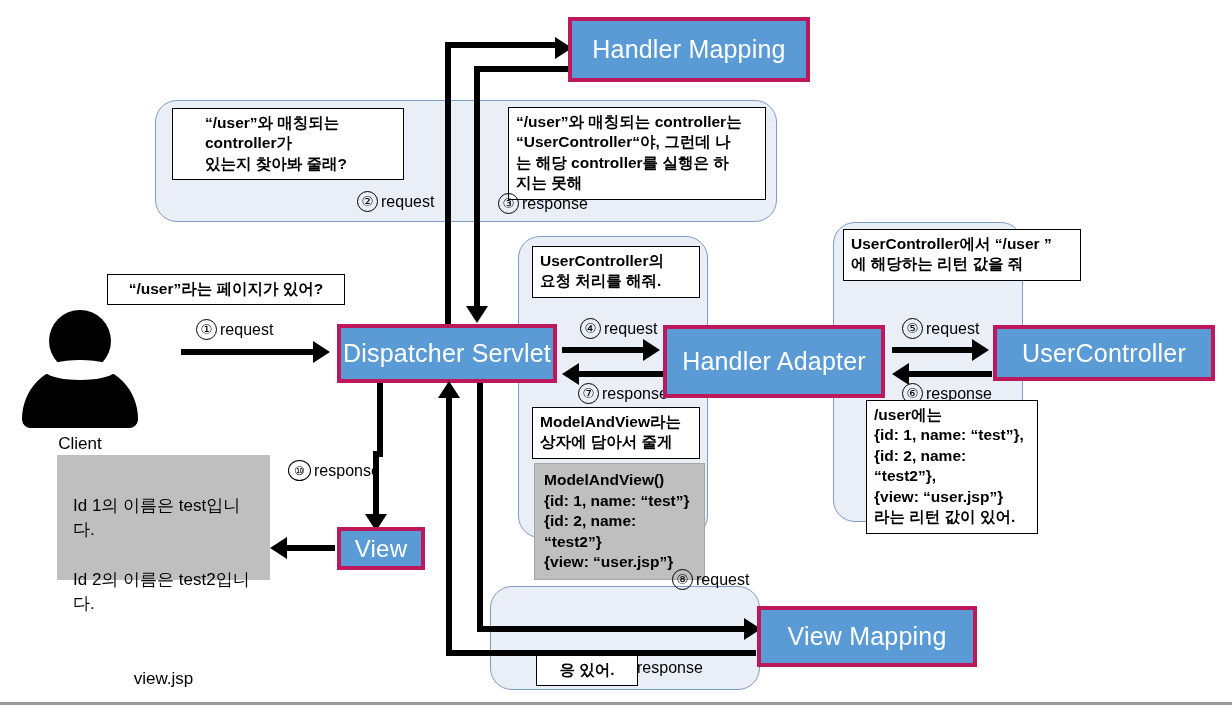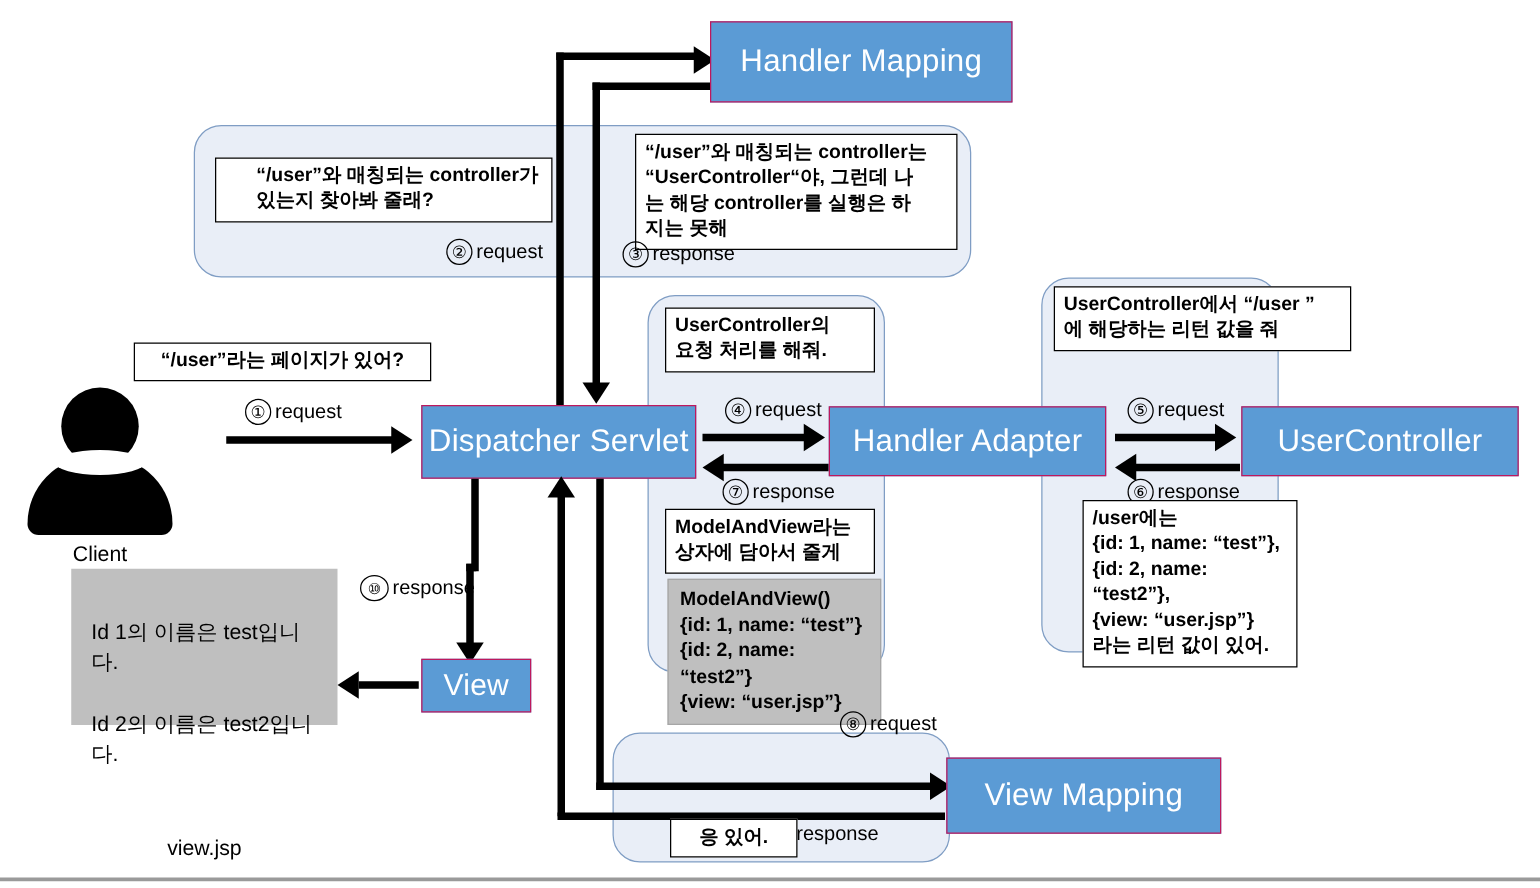--- a/index.html
+++ b/index.html
@@ -16,21 +16,21 @@
     width: 1232px;
     height: 710px;
     background: #ffffff;
     overflow: hidden;
   }
   .abs { position: absolute; box-sizing: border-box; }
 
   
   .node {
     background: #5B9BD5;
-    border: 1px solid #be185d;
+    border: 4px solid #be185d;
     color: #ffffff;
     display: flex;
     align-items: center;
     justify-content: center;
     font-size: 25px;
     font-weight: 400;
     letter-spacing: 0.2px;
     white-space: nowrap;
   }
   .node.small { font-size: 24px; }
@@ -177,21 +177,21 @@
   <div class="abs tri-r" style="left:555px; top:37px;"></div>
 
   <div class="abs hbar" style="left:474px; top:66px; width:96px;"></div>
   <div class="abs vbar" style="left:474px; top:66px; height:245px;"></div>
   <div class="abs tri-d" style="left:466px; top:306px;"></div>
 
   <div class="abs node" style="left:568px; top:17px; width:242px; height:65px;">
     <span>Handler Mapping</span>
   </div>
 
-  <div class="abs speech" style="left:172px; top:126px; width:270px;padding-left:32px;">“/user”와 매칭되는 controller가
+  <div class="abs speech" style="left:172px; top:108px; width:232px;padding-left:32px;">“/user”와 매칭되는 controller가
 있는지 찾아봐 줄래?</div>
 
   <div class="abs speech" style="left:508px; top:107px; width:258px;">“/user”와 매칭되는 controller는
 “UserController“야, 그런데 나
 는 해당 controller를 실행은 하
 지는 못해</div>
 
   <div class="abs steplabel" style="left:357px; top:191px;">
     <span class="circnum">②</span>
     <span>request</span>
@@ -240,21 +240,21 @@
 요청 처리를 해줘.</div>
 
   <div class="abs speech" style="left:532px; top:407px; width:168px;">ModelAndView라는
 상자에 담아서 줄게</div>
 
   <div class="abs graybox" style="left:534px; top:463px; width:171px;">ModelAndView()
 {id: 1, name: “test”}
 {id: 2, name: “test2”}
 {view: “user.jsp”}</div>
 
-  <div class="abs node" style="left:663px; top:325px; width:222px; height:56px;">
+  <div class="abs node" style="left:663px; top:325px; width:222px; height:73px;">
     <span>Handler Adapter</span>
   </div>
 
   <div class="abs hbar" style="left:892px; top:347px; width:82px;"></div>
   <div class="abs tri-r" style="left:972px; top:339px;"></div>
   <div class="abs steplabel" style="left:902px; top:318px;">
     <span class="circnum">⑤</span>
     <span>request</span>
   </div>
 

